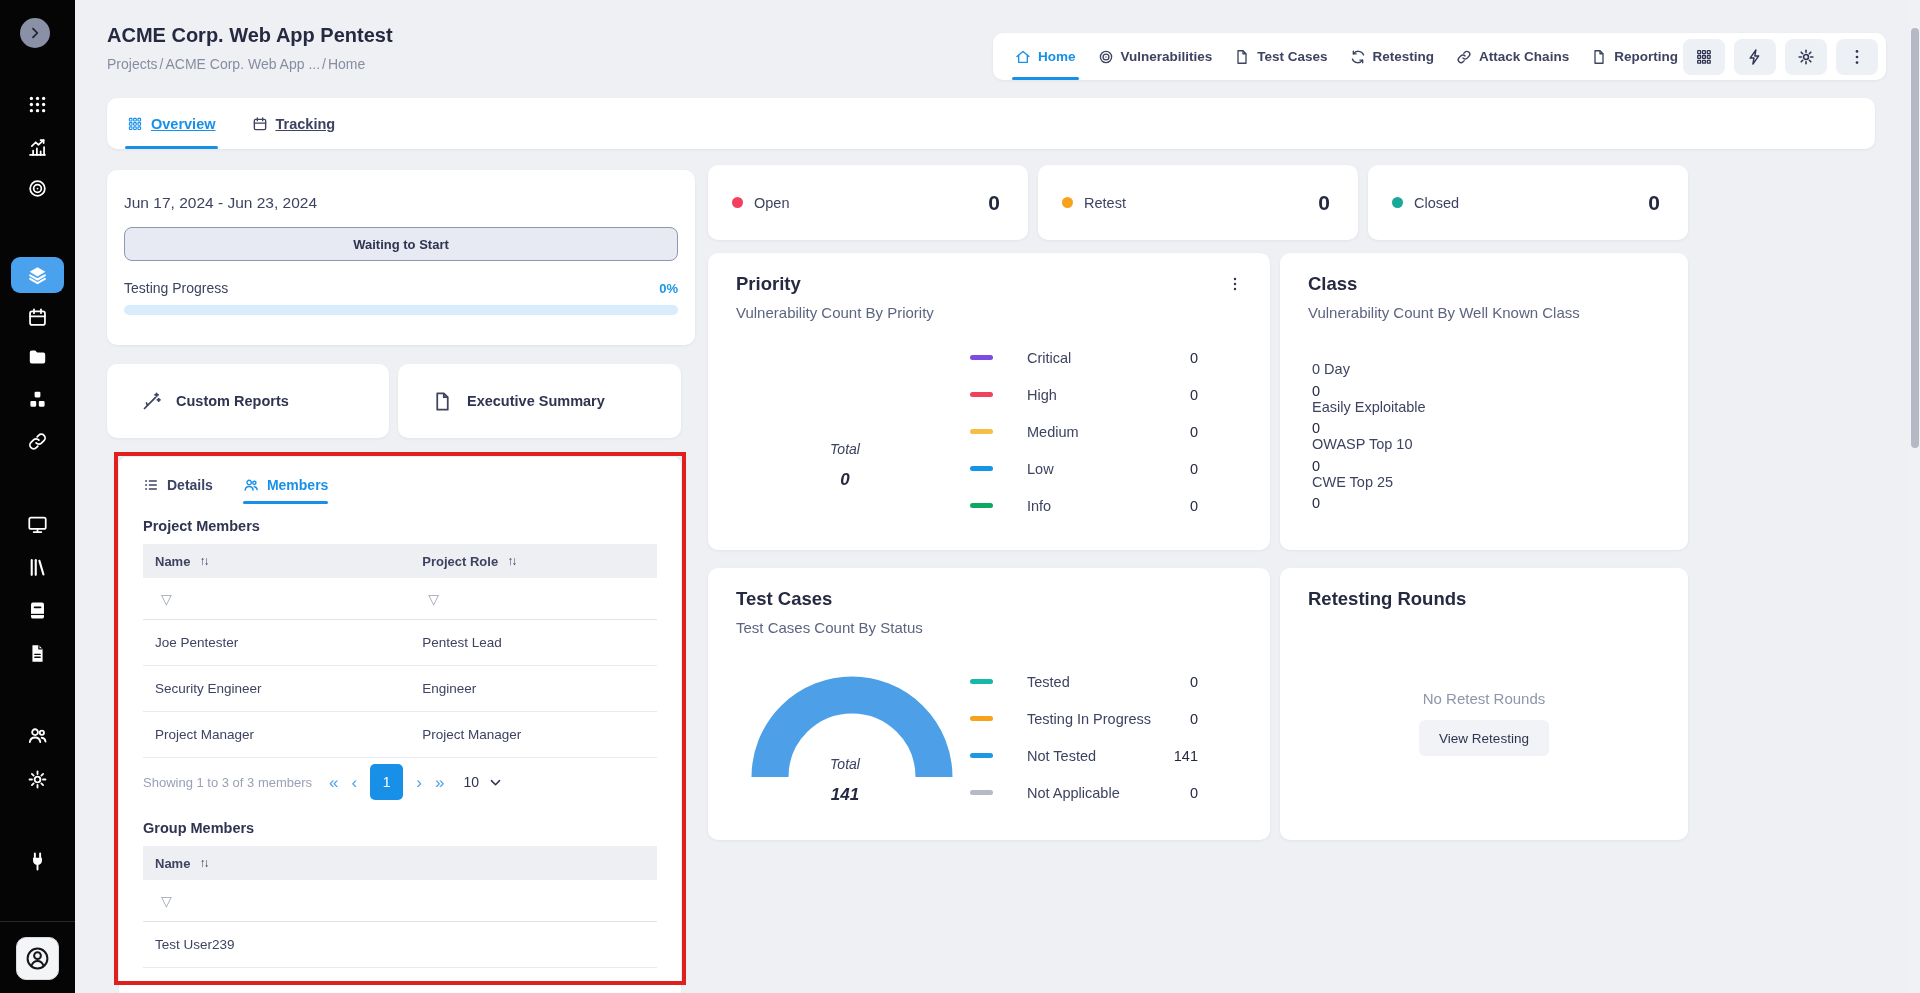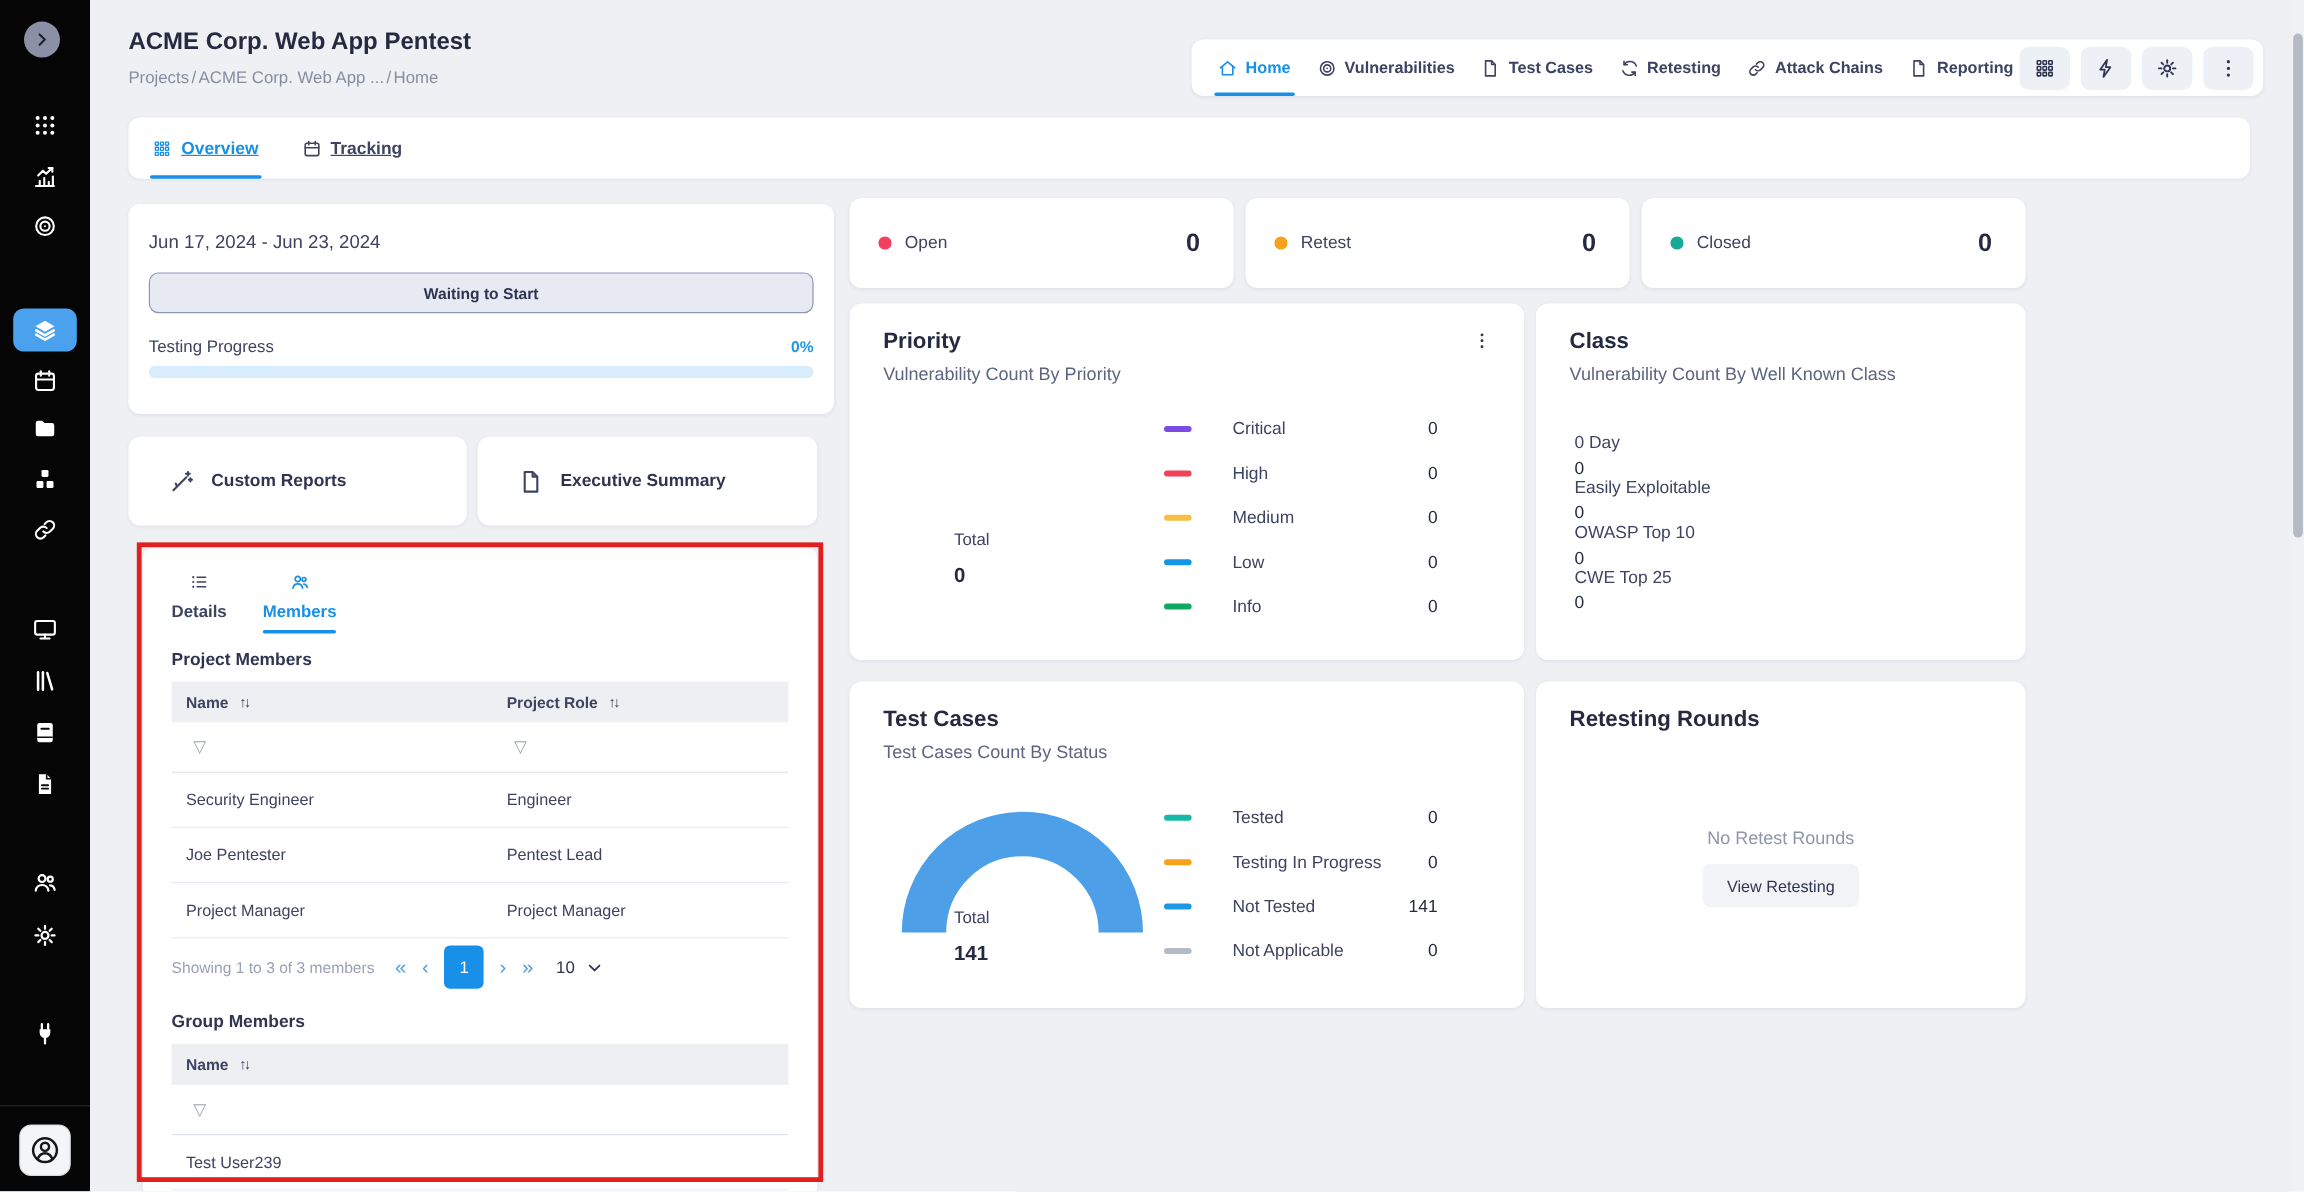--- a/index.html
+++ b/index.html
@@ -74,21 +74,21 @@
   .quick1 { left:107px; top:364px; width:282px; height:74px; }
   .quick2 { left:398px; top:364px; width:283px; height:74px; }
   .quick .ic { width:21px; height:21px; color:#3d4360; }
   .quick-label { font-size:14.5px; font-weight:700; color:#2f3450; }
 
   
   .members-card { left:119px; top:457px; width:562px; height:600px; border-radius:8px; padding:20px 24px; }
   .annotation { position:absolute; left:114px; top:452px; width:572px; height:533px; border:4px solid #e01f1f; z-index:40; pointer-events:none; }
   .mtabs { display:flex; gap:30px; }
   .mtab { position:relative; display:flex; align-items:center; gap:8px; font-size:14px; font-weight:700; color:#3d4360;
-    padding-bottom:11px; background:none; border:none; cursor:pointer; font-family:inherit;flex-direction:column; }
+    padding-bottom:11px; background:none; border:none; cursor:pointer; font-family:inherit; }
   .mtab .ic { width:16px; height:16px; }
   .mtab.active { color:#1890e8; }
   .mtab.active::after { content:""; position:absolute; left:0; right:0; bottom:0; height:3px; background:#1890e8; border-radius:2px; }
   .sect-title { margin-top:14px; font-size:14.5px; font-weight:700; color:#2f3450; }
   .thead { margin-top:10px; height:34px; background:#edeff3; display:flex; align-items:center; font-size:13px; font-weight:700; color:#3d4360; }
   .th { display:flex; align-items:center; gap:9px; padding-left:12px; }
   .th.c1 { width:52%; } .th.c2 { width:48%; } .th.full { width:100%; }
   .sort { font-size:12px; letter-spacing:-2px; color:#3d4360; }
   .frow { height:42px; display:flex; align-items:center; border-bottom:1px solid #dfe3ea; }
   .fcell { padding-left:18px; } .fcell.c1 { width:52%; } .fcell.c2 { width:48%; }
@@ -116,21 +116,21 @@
   
   .priority-card { left:708px; top:253px; width:562px; height:297px; }
   .class-card   { left:1280px; top:253px; width:408px; height:297px; }
   .tc-card      { left:708px; top:568px; width:562px; height:272px; }
   .retest-card  { left:1280px; top:568px; width:408px; height:272px; }
   .card-title { position:absolute; left:28px; top:20px; font-size:18.5px; font-weight:700; color:#262a40; }
   .card-sub { position:absolute; left:28px; top:51px; font-size:15px; color:#5d6480; }
   .kebab-btn { position:absolute; right:22px; top:18px; width:26px; height:26px; background:none; border:none; cursor:pointer;
     color:#2f3450; display:flex; align-items:center; justify-content:center; }
   .kebab-btn .ic { width:16px; height:16px; }
-  .total-block { position:absolute; left:87px; width:100px; text-align:left; }
+  .total-block { position:absolute; left:87px; width:100px; text-align:center;font-style:italic; }
   .total-label { font-size:14px; color:#3d4360; }
   .total-value { margin-top:13px; font-size:17px; font-weight:700; color:#262a40; }
   .legend { position:absolute; left:262px; right:0; }
   .lrow { height:37px; display:flex; align-items:center; cursor:pointer; }
   .dash { width:23px; height:5px; border-radius:3px; flex:0 0 auto; }
   .llabel { margin-left:34px; font-size:14.5px; color:#3d4360; }
   .lvalue { margin-left:auto; margin-right:72px; font-size:14.5px; color:#262a40; }
   .class-list { position:absolute; left:32px; right:40px; top:108px; }
   .crow { height:37.5px; display:flex; align-items:flex-start; justify-content:space-between; font-size:14.5px;flex-direction:column; }
   .crow .clabel { color:#3d4360; } .crow .cvalue { color:#262a40; }
@@ -568,26 +568,26 @@
       <div class="th c2">
           <span>Project Role</span>
           <span class="sort">↑↓</span>
         </div>
     </div>
     <div class="frow">
       <div class="fcell c1"><span class="funnel">▽</span></div>
       <div class="fcell c2"><span class="funnel">▽</span></div>
     </div>
     <div class="drow">
+      <div class="dcell c1">Joe Pentester</div>
+      <div class="dcell c2">Pentest Lead</div>
+    </div>
+    <div class="drow">
       <div class="dcell c1">Security Engineer</div>
       <div class="dcell c2">Engineer</div>
-    </div>
-    <div class="drow">
-      <div class="dcell c1">Joe Pentester</div>
-      <div class="dcell c2">Pentest Lead</div>
     </div>
     <div class="drow">
       <div class="dcell c1">Project Manager</div>
       <div class="dcell c2">Project Manager</div>
     </div>
 
     <div class="pgn">
       <span class="pgn-summary">Showing 1 to 3 of 3 members</span>
       <button class="pchev">«</button>
       <button class="pchev">‹</button>

